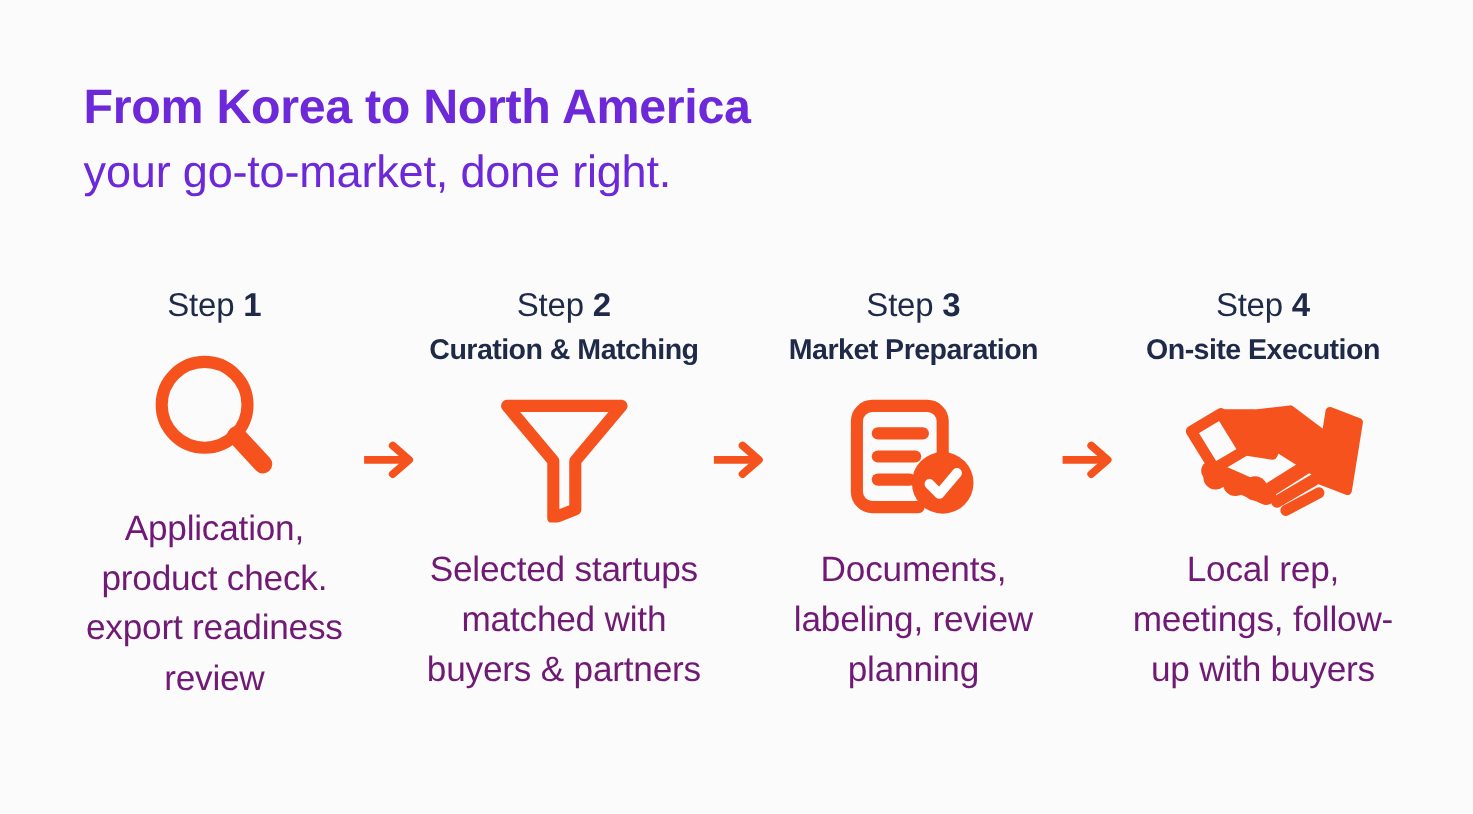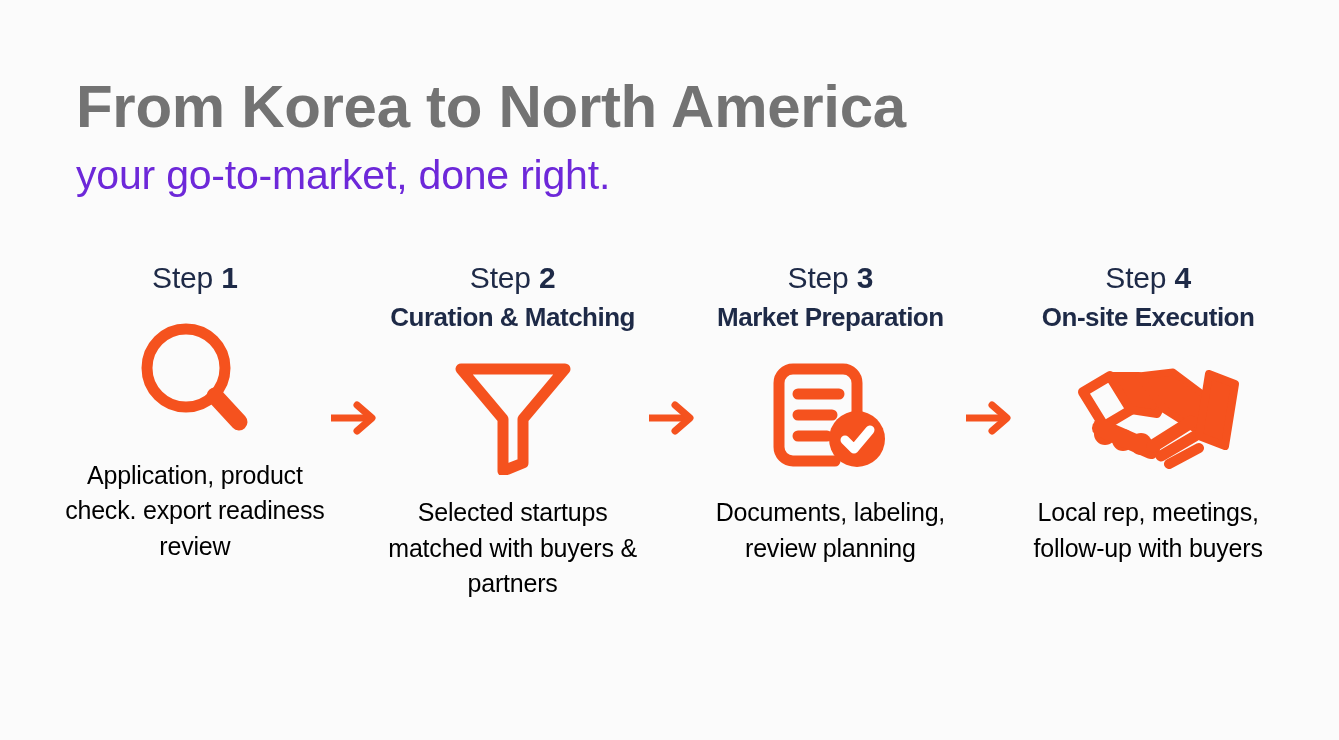--- a/index.html
+++ b/index.html
@@ -22,23 +22,23 @@
   }
 
   
   .heading {
     position: absolute;
     left: 76px;
     top: 72px;
     width: 1100px;
   }
   .heading-line1 {
-    font-size: 60px;
+    font-size: 44px;
     font-weight: 700;
-    color: #737373;
+    color: #6d28d9;
     letter-spacing: -0.3px;
     line-height: 1.18;
     white-space: nowrap;
   }
   .heading-line2 {
     font-size: 41px;
     font-weight: 400;
     color: #6d28d9;
     letter-spacing: -0.2px;
     line-height: 1.2;
@@ -87,23 +87,23 @@
   }
   .step-icon {
     height: 130px;
     margin-top: 20px;
     display: flex;
     align-items: center;
     justify-content: center;
   }
   .step-caption {
     margin-top: 14px;
-    font-size: 25px;
+    font-size: 32px;
     font-weight: 400;
-    color: #000000;
+    color: #701a75;
     line-height: 1.42;
     letter-spacing: -0.2px;
   }
 
   
   .arrow {
     width: 56px;
     display: flex;
     align-items: center;
     justify-content: center;

